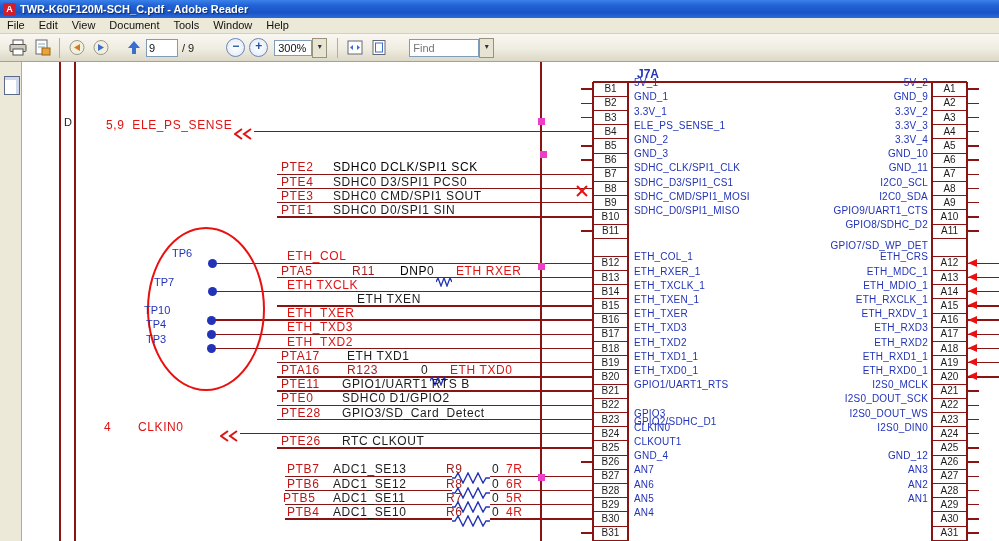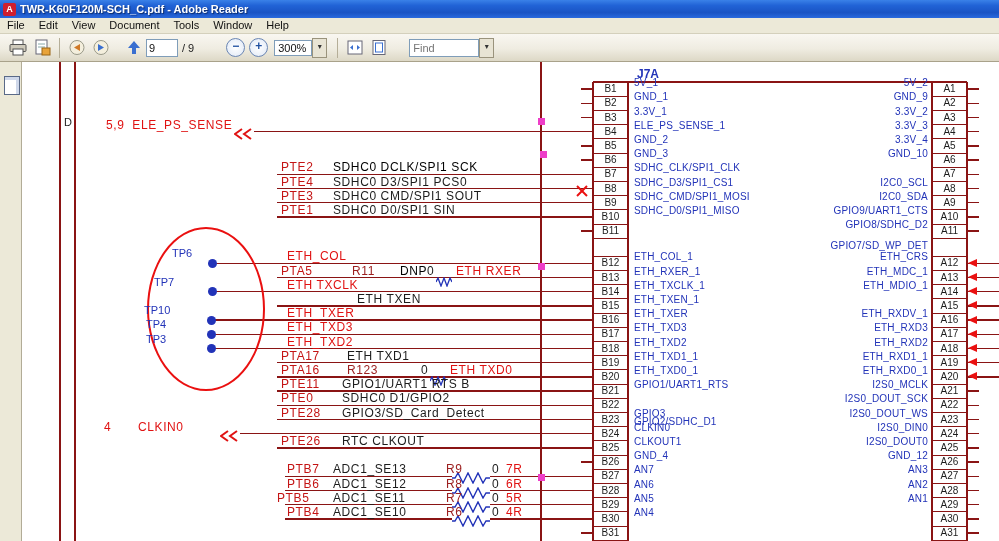--- a/index.html
+++ b/index.html
@@ -187,20 +187,21 @@
     <div class="abs" style="left: 932px; top: 166.7px; width: 35px; height: 1px; background: rgb(138, 20, 20);"></div>
     <div class="pinlab" style="left: 593px; top: 155.1px;">B6</div>
     <div class="pinlab" style="left: 932px; top: 155.1px;">A6</div>
     <div class="nlabel" style="left: 634px; top: 149.1px;">GND_3</div>
     <div class="nlabel" style="left: 700px; top: 149.1px; width: 228px; text-align: right;">GND_10</div>
     <div class="abs" style="left: 593px; top: 180.9px; width: 35px; height: 1px; background: rgb(138, 20, 20);"></div>
     <div class="abs" style="left: 932px; top: 180.9px; width: 35px; height: 1px; background: rgb(138, 20, 20);"></div>
     <div class="pinlab" style="left: 593px; top: 169.3px;">B7</div>
     <div class="pinlab" style="left: 932px; top: 169.3px;">A7</div>
     <div class="nlabel" style="left: 634px; top: 163.3px;">SDHC_CLK/SPI1_CLK</div>
+    <div class="nlabel" style="left: 700px; top: 163.3px; width: 228px; text-align: right;">GND_11</div>
     <div class="abs" style="left: 593px; top: 195.1px; width: 35px; height: 1px; background: rgb(138, 20, 20);"></div>
     <div class="abs" style="left: 932px; top: 195.1px; width: 35px; height: 1px; background: rgb(138, 20, 20);"></div>
     <div class="pinlab" style="left: 593px; top: 183.5px;">B8</div>
     <div class="pinlab" style="left: 932px; top: 183.5px;">A8</div>
     <div class="nlabel" style="left: 634px; top: 177.5px;">SDHC_D3/SPI1_CS1</div>
     <div class="nlabel" style="left: 700px; top: 177.5px; width: 228px; text-align: right;">I2C0_SCL</div>
     <div class="abs" style="left: 593px; top: 209.3px; width: 35px; height: 1px; background: rgb(138, 20, 20);"></div>
     <div class="abs" style="left: 932px; top: 209.3px; width: 35px; height: 1px; background: rgb(138, 20, 20);"></div>
     <div class="pinlab" style="left: 593px; top: 197.7px;">B9</div>
     <div class="pinlab" style="left: 932px; top: 197.7px;">A9</div>
@@ -233,20 +234,21 @@
     <div class="abs" style="left: 932px; top: 298.3px; width: 35px; height: 1px; background: rgb(138, 20, 20);"></div>
     <div class="pinlab" style="left: 593px; top: 286.7px;">B14</div>
     <div class="pinlab" style="left: 932px; top: 286.7px;">A14</div>
     <div class="nlabel" style="left: 634px; top: 280.7px;">ETH_TXCLK_1</div>
     <div class="nlabel" style="left: 700px; top: 280.7px; width: 228px; text-align: right;">ETH_MDIO_1</div>
     <div class="abs" style="left: 593px; top: 312.5px; width: 35px; height: 1px; background: rgb(138, 20, 20);"></div>
     <div class="abs" style="left: 932px; top: 312.5px; width: 35px; height: 1px; background: rgb(138, 20, 20);"></div>
     <div class="pinlab" style="left: 593px; top: 300.9px;">B15</div>
     <div class="pinlab" style="left: 932px; top: 300.9px;">A15</div>
     <div class="nlabel" style="left: 634px; top: 294.9px;">ETH_TXEN_1</div>
+    <div class="nlabel" style="left: 700px; top: 294.9px; width: 228px; text-align: right;">ETH_RXCLK_1</div>
     <div class="abs" style="left: 593px; top: 326.7px; width: 35px; height: 1px; background: rgb(138, 20, 20);"></div>
     <div class="abs" style="left: 932px; top: 326.7px; width: 35px; height: 1px; background: rgb(138, 20, 20);"></div>
     <div class="pinlab" style="left: 593px; top: 315.1px;">B16</div>
     <div class="pinlab" style="left: 932px; top: 315.1px;">A16</div>
     <div class="nlabel" style="left: 634px; top: 309.1px;">ETH_TXER</div>
     <div class="nlabel" style="left: 700px; top: 309.1px; width: 228px; text-align: right;">ETH_RXDV_1</div>
     <div class="abs" style="left: 593px; top: 340.9px; width: 35px; height: 1px; background: rgb(138, 20, 20);"></div>
     <div class="abs" style="left: 932px; top: 340.9px; width: 35px; height: 1px; background: rgb(138, 20, 20);"></div>
     <div class="pinlab" style="left: 593px; top: 329.3px;">B17</div>
     <div class="pinlab" style="left: 932px; top: 329.3px;">A17</div>
@@ -292,21 +294,20 @@
     <div class="abs" style="left: 932px; top: 440.3px; width: 35px; height: 1px; background: rgb(138, 20, 20);"></div>
     <div class="pinlab" style="left: 593px; top: 428.7px;">B24</div>
     <div class="pinlab" style="left: 932px; top: 428.7px;">A24</div>
     <div class="nlabel" style="left: 634px; top: 422.7px;">CLKIN0</div>
     <div class="nlabel" style="left: 700px; top: 422.7px; width: 228px; text-align: right;">I2S0_DIN0</div>
     <div class="abs" style="left: 593px; top: 454.5px; width: 35px; height: 1px; background: rgb(138, 20, 20);"></div>
     <div class="abs" style="left: 932px; top: 454.5px; width: 35px; height: 1px; background: rgb(138, 20, 20);"></div>
     <div class="pinlab" style="left: 593px; top: 442.9px;">B25</div>
     <div class="pinlab" style="left: 932px; top: 442.9px;">A25</div>
     <div class="nlabel" style="left: 634px; top: 436.9px;">CLKOUT1</div>
-    <div class="nlabel" style="left: 700px; top: 436.9px; width: 228px; text-align: right;">I2S0_DOUT0</div>
     <div class="abs" style="left: 593px; top: 468.7px; width: 35px; height: 1px; background: rgb(138, 20, 20);"></div>
     <div class="abs" style="left: 932px; top: 468.7px; width: 35px; height: 1px; background: rgb(138, 20, 20);"></div>
     <div class="pinlab" style="left: 593px; top: 457.1px;">B26</div>
     <div class="pinlab" style="left: 932px; top: 457.1px;">A26</div>
     <div class="nlabel" style="left: 634px; top: 451.1px;">GND_4</div>
     <div class="nlabel" style="left: 700px; top: 451.1px; width: 228px; text-align: right;">GND_12</div>
     <div class="abs" style="left: 593px; top: 482.9px; width: 35px; height: 1px; background: rgb(138, 20, 20);"></div>
     <div class="abs" style="left: 932px; top: 482.9px; width: 35px; height: 1px; background: rgb(138, 20, 20);"></div>
     <div class="pinlab" style="left: 593px; top: 471.3px;">B27</div>
     <div class="pinlab" style="left: 932px; top: 471.3px;">A27</div>
@@ -427,21 +428,21 @@
     <div class="mtext" style="left: 287px; top: 477.5px; color: rgb(196, 20, 20);">PTB6</div>
     <div class="mtext" style="left: 333px; top: 477.5px; color: rgb(28, 28, 28);">ADC1_SE12</div>
     <div class="mtext" style="left: 446px; top: 477.5px; color: rgb(156, 32, 32);">R8</div>
     <div class="mtext" style="left: 492px; top: 477.5px; color: rgb(28, 28, 28);">0</div>
     <div class="mtext" style="left: 506px; top: 477.5px; color: rgb(224, 18, 18);">6R</div>
     <div class="abs" style="left: 285px; top: 503.95px; width: 167px; height: 1.5px; background: rgb(138, 20, 20);"></div>
     <div class="abs" style="left: 452px; top: 498.7px; width: 38px; height: 12px;"><svg width="38" height="12">
         <polyline points="0,6 3,6 6,1 11,11 16,1 21,11 26,1 31,11 34,6 38,6" fill="none" stroke="#2233b8" stroke-width="1.4"></polyline>
       </svg></div>
     <div class="abs" style="left: 490px; top: 503.95px; width: 103px; height: 1.5px; background: rgb(138, 20, 20);"></div>
-    <div class="mtext" style="left: 277px; top: 491.7px; color: rgb(196, 20, 20);">PTB5</div>
+    <div class="mtext" style="left: 283px; top: 491.7px; color: rgb(196, 20, 20);">PTB5</div>
     <div class="mtext" style="left: 333px; top: 491.7px; color: rgb(28, 28, 28);">ADC1_SE11</div>
     <div class="mtext" style="left: 446px; top: 491.7px; color: rgb(156, 32, 32);">R7</div>
     <div class="mtext" style="left: 492px; top: 491.7px; color: rgb(28, 28, 28);">0</div>
     <div class="mtext" style="left: 506px; top: 491.7px; color: rgb(224, 18, 18);">5R</div>
     <div class="abs" style="left: 285px; top: 518.15px; width: 167px; height: 1.5px; background: rgb(138, 20, 20);"></div>
     <div class="abs" style="left: 452px; top: 512.9px; width: 38px; height: 12px;"><svg width="38" height="12">
         <polyline points="0,6 3,6 6,1 11,11 16,1 21,11 26,1 31,11 34,6 38,6" fill="none" stroke="#2233b8" stroke-width="1.4"></polyline>
       </svg></div>
     <div class="abs" style="left: 490px; top: 518.15px; width: 103px; height: 1.5px; background: rgb(138, 20, 20);"></div>
     <div class="mtext" style="left: 287px; top: 505.9px; color: rgb(196, 20, 20);">PTB4</div>

